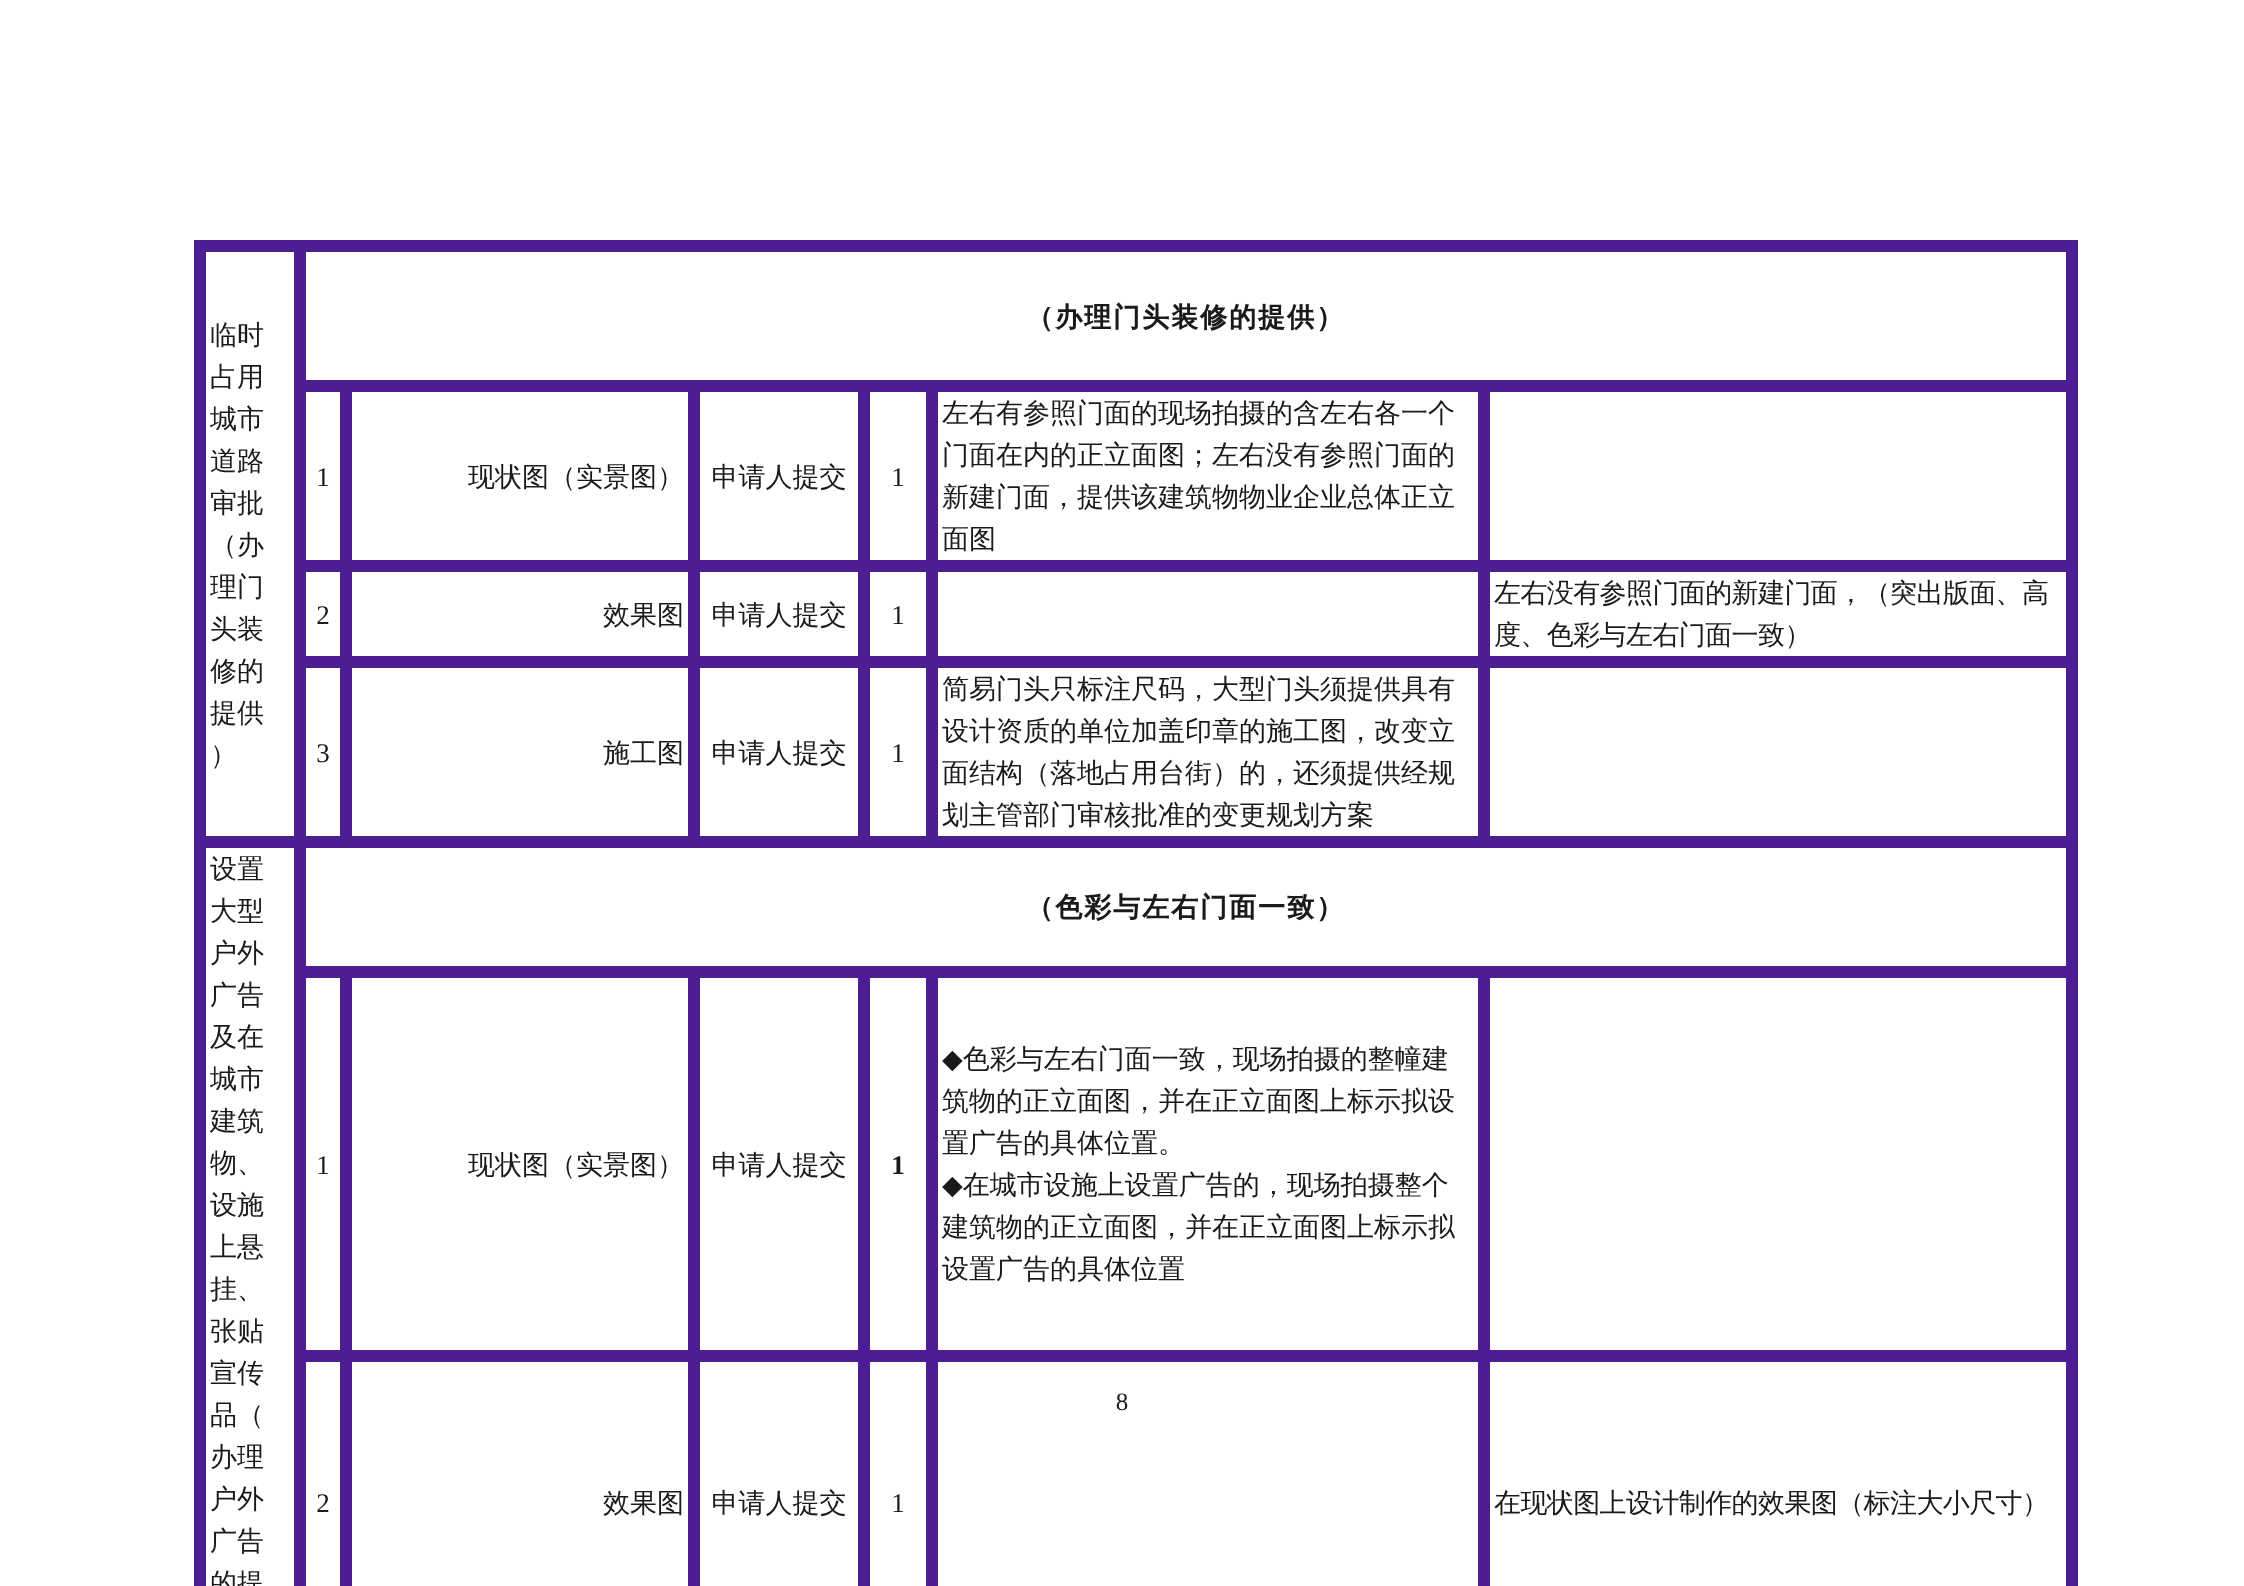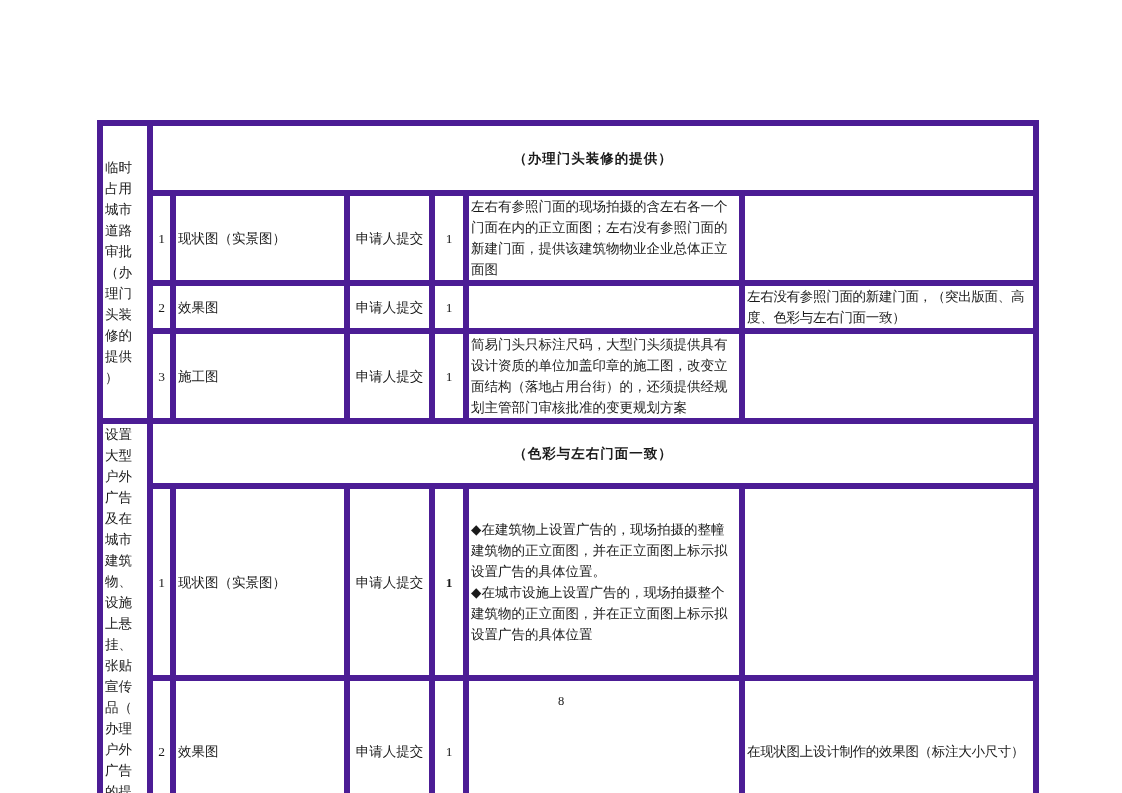--- a/index.html
+++ b/index.html
@@ -33,21 +33,21 @@
     padding:0 1px;
     line-height:21px;
   }
   td.section-header{
     text-align:center;
     font-weight:bold;
     font-size:15.5px;
     letter-spacing:1px;
   }
   td.num, td.count{ text-align:center; }
-  td.item{ text-align:left; padding-left:4px; }
+  td.item{ text-align:right; padding-left:4px; }
   td.submitter{ text-align:center; }
   td.desc{ text-align:left;margin-top:20px; }
   td.remark{
     text-align:left;
     font-size:13px;
     letter-spacing:-0.3px;
     padding:0 1px;
   }
   td.count.bold{ font-weight:bold; }
   .page-number{
@@ -112,21 +112,21 @@
     <tr style="height:45px">
       <td class="category" rowspan="3">设置大型户外广告及在城市　建筑物、设施上悬挂、张贴宣传品（办理户外广告的提供）</td>
       <td class="section-header" colspan="6">（色彩与左右门面一致）</td>
     </tr>
     <tr style="height:130px">
       <td class="num">1</td>
       <td class="item">现状图（实景图）</td>
       <td class="submitter">申请人提交</td>
       <td class="count bold">1</td>
       <td class="desc">
-        <div>◆在建筑物上设置广告的，现场拍摄的整幢建筑物的正立面图，并在正立面图上标示拟设置广告的具体位置。</div>
+        <div>◆色彩与左右门面一致，现场拍摄的整幢建筑物的正立面图，并在正立面图上标示拟设置广告的具体位置。</div>
         <div>◆在城市设施上设置广告的，现场拍摄整个建筑物的正立面图，并在正立面图上标示拟设置广告的具体位置</div>
       </td>
       <td class="remark"></td>
     </tr>
     <tr style="height:102px">
       <td class="num">2</td>
       <td class="item">效果图</td>
       <td class="submitter">申请人提交</td>
       <td class="count">1</td>
       <td class="desc"></td>

